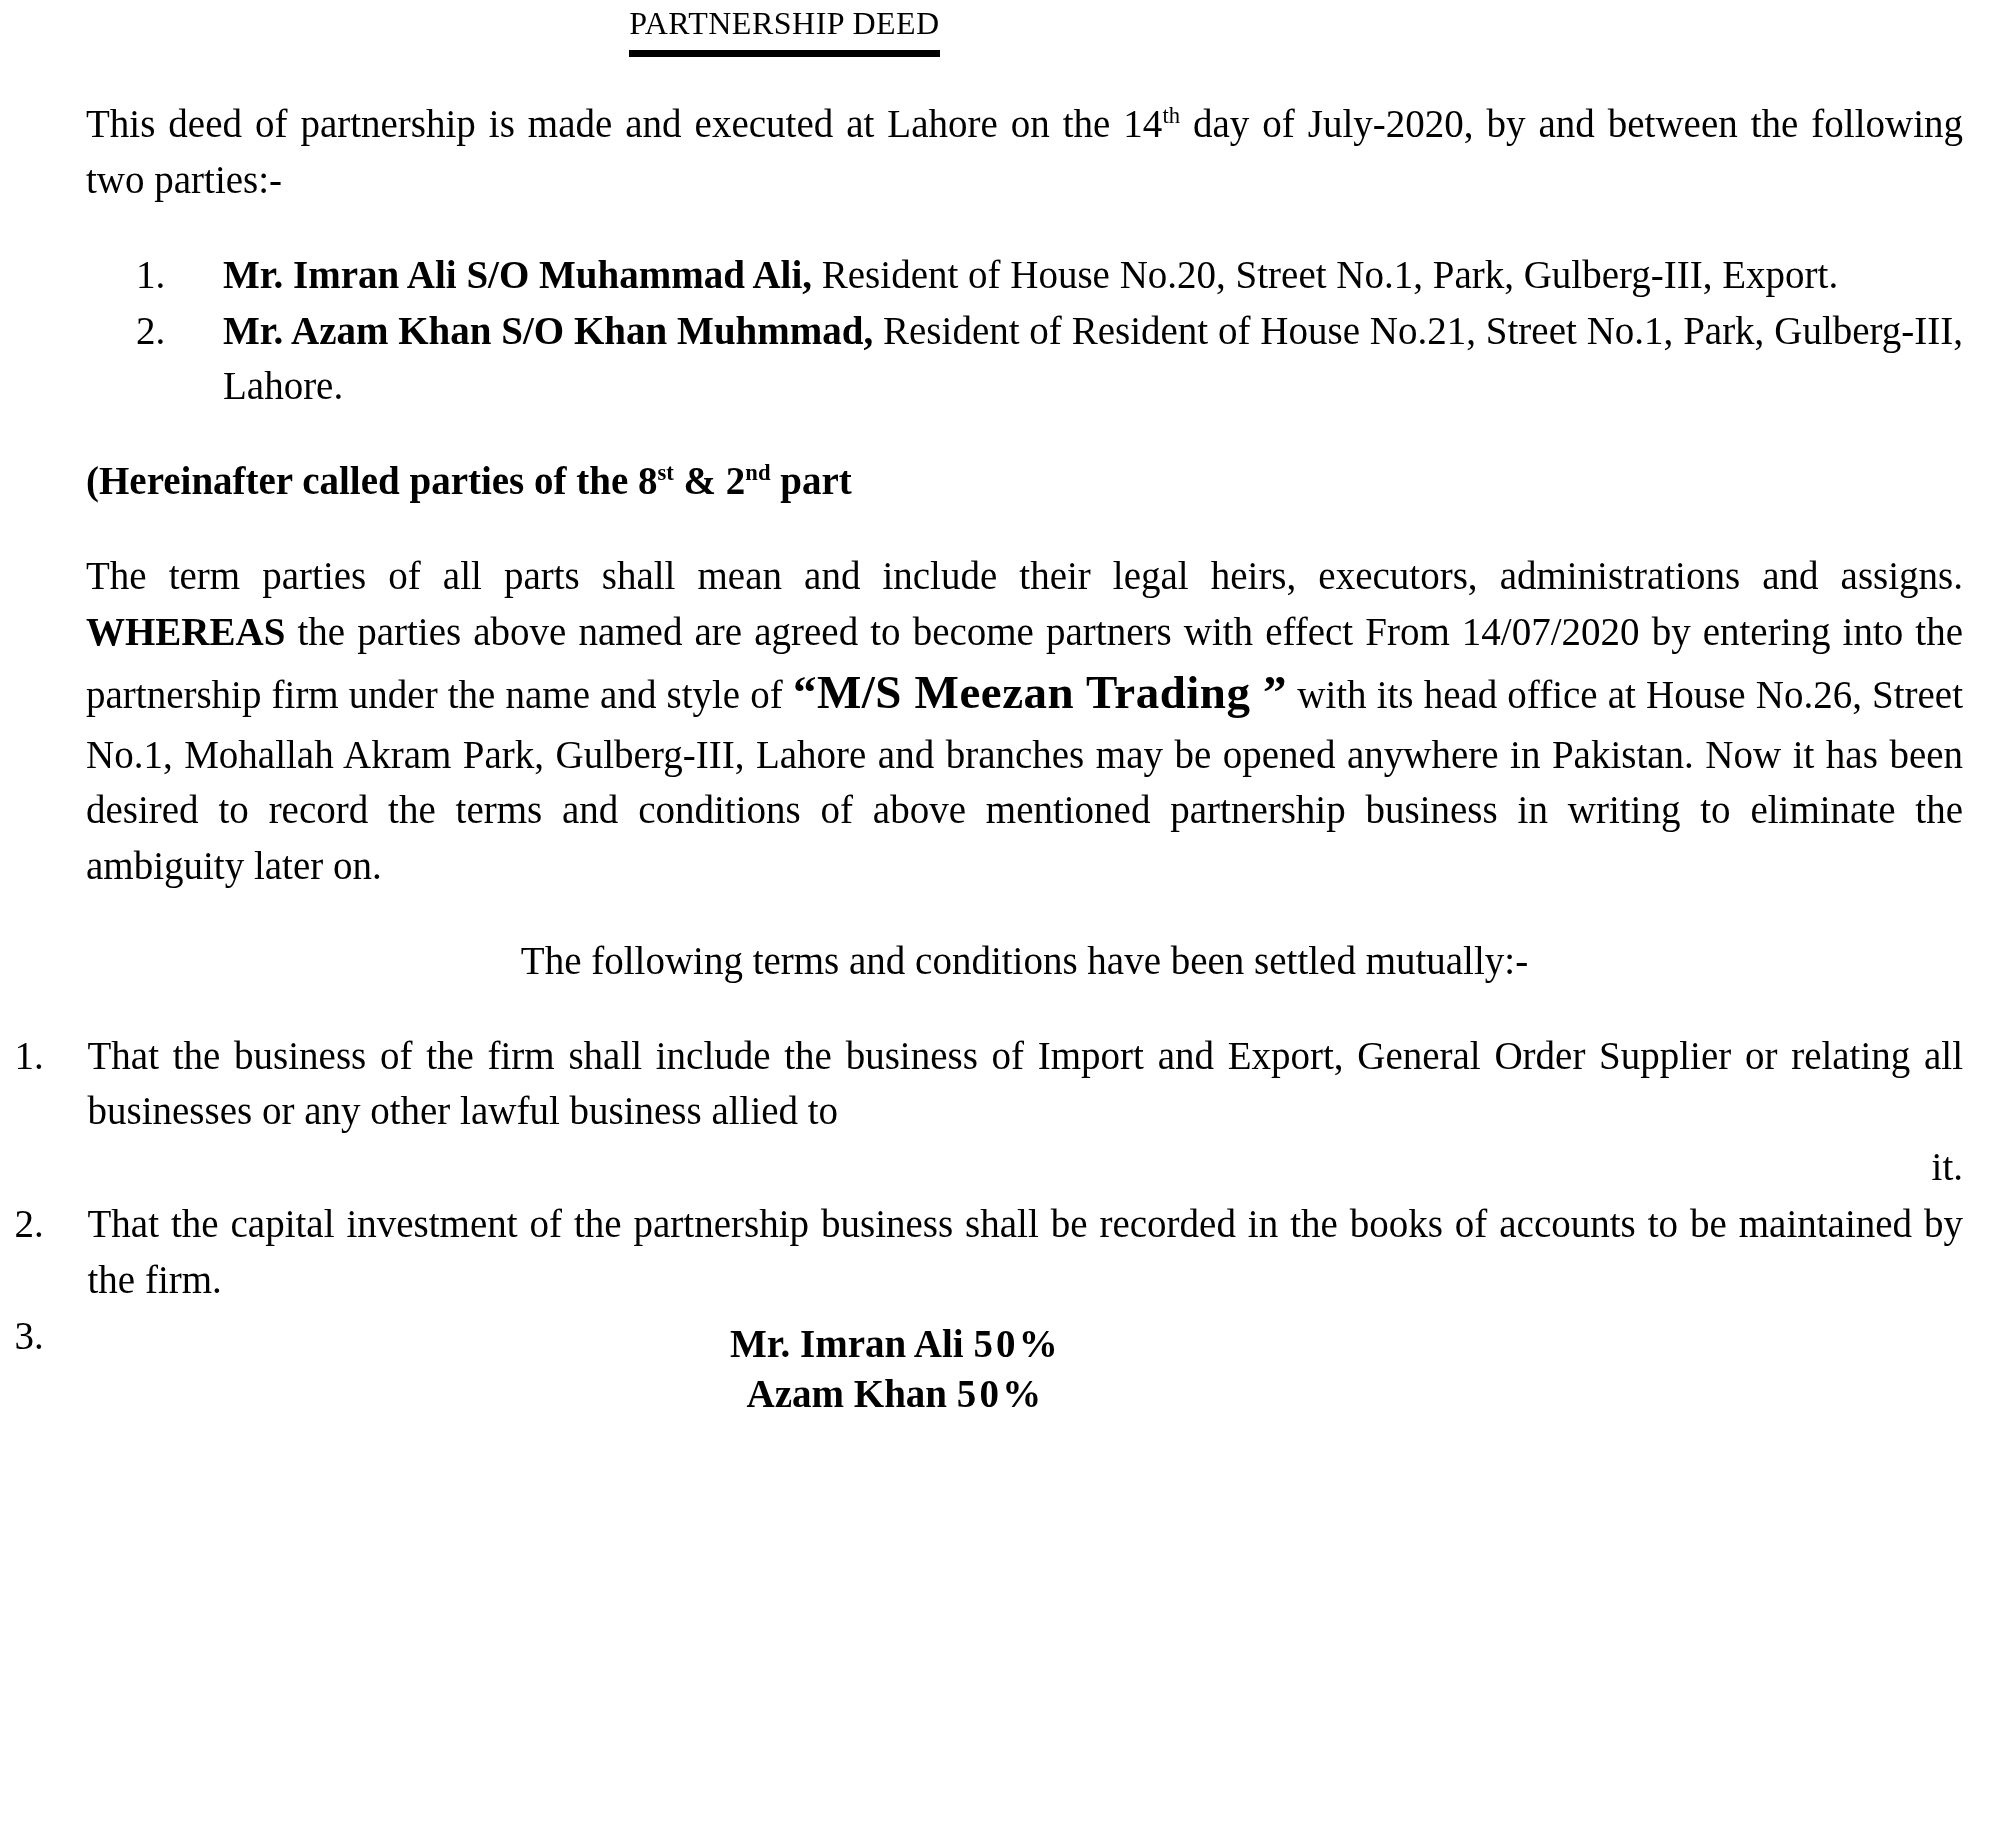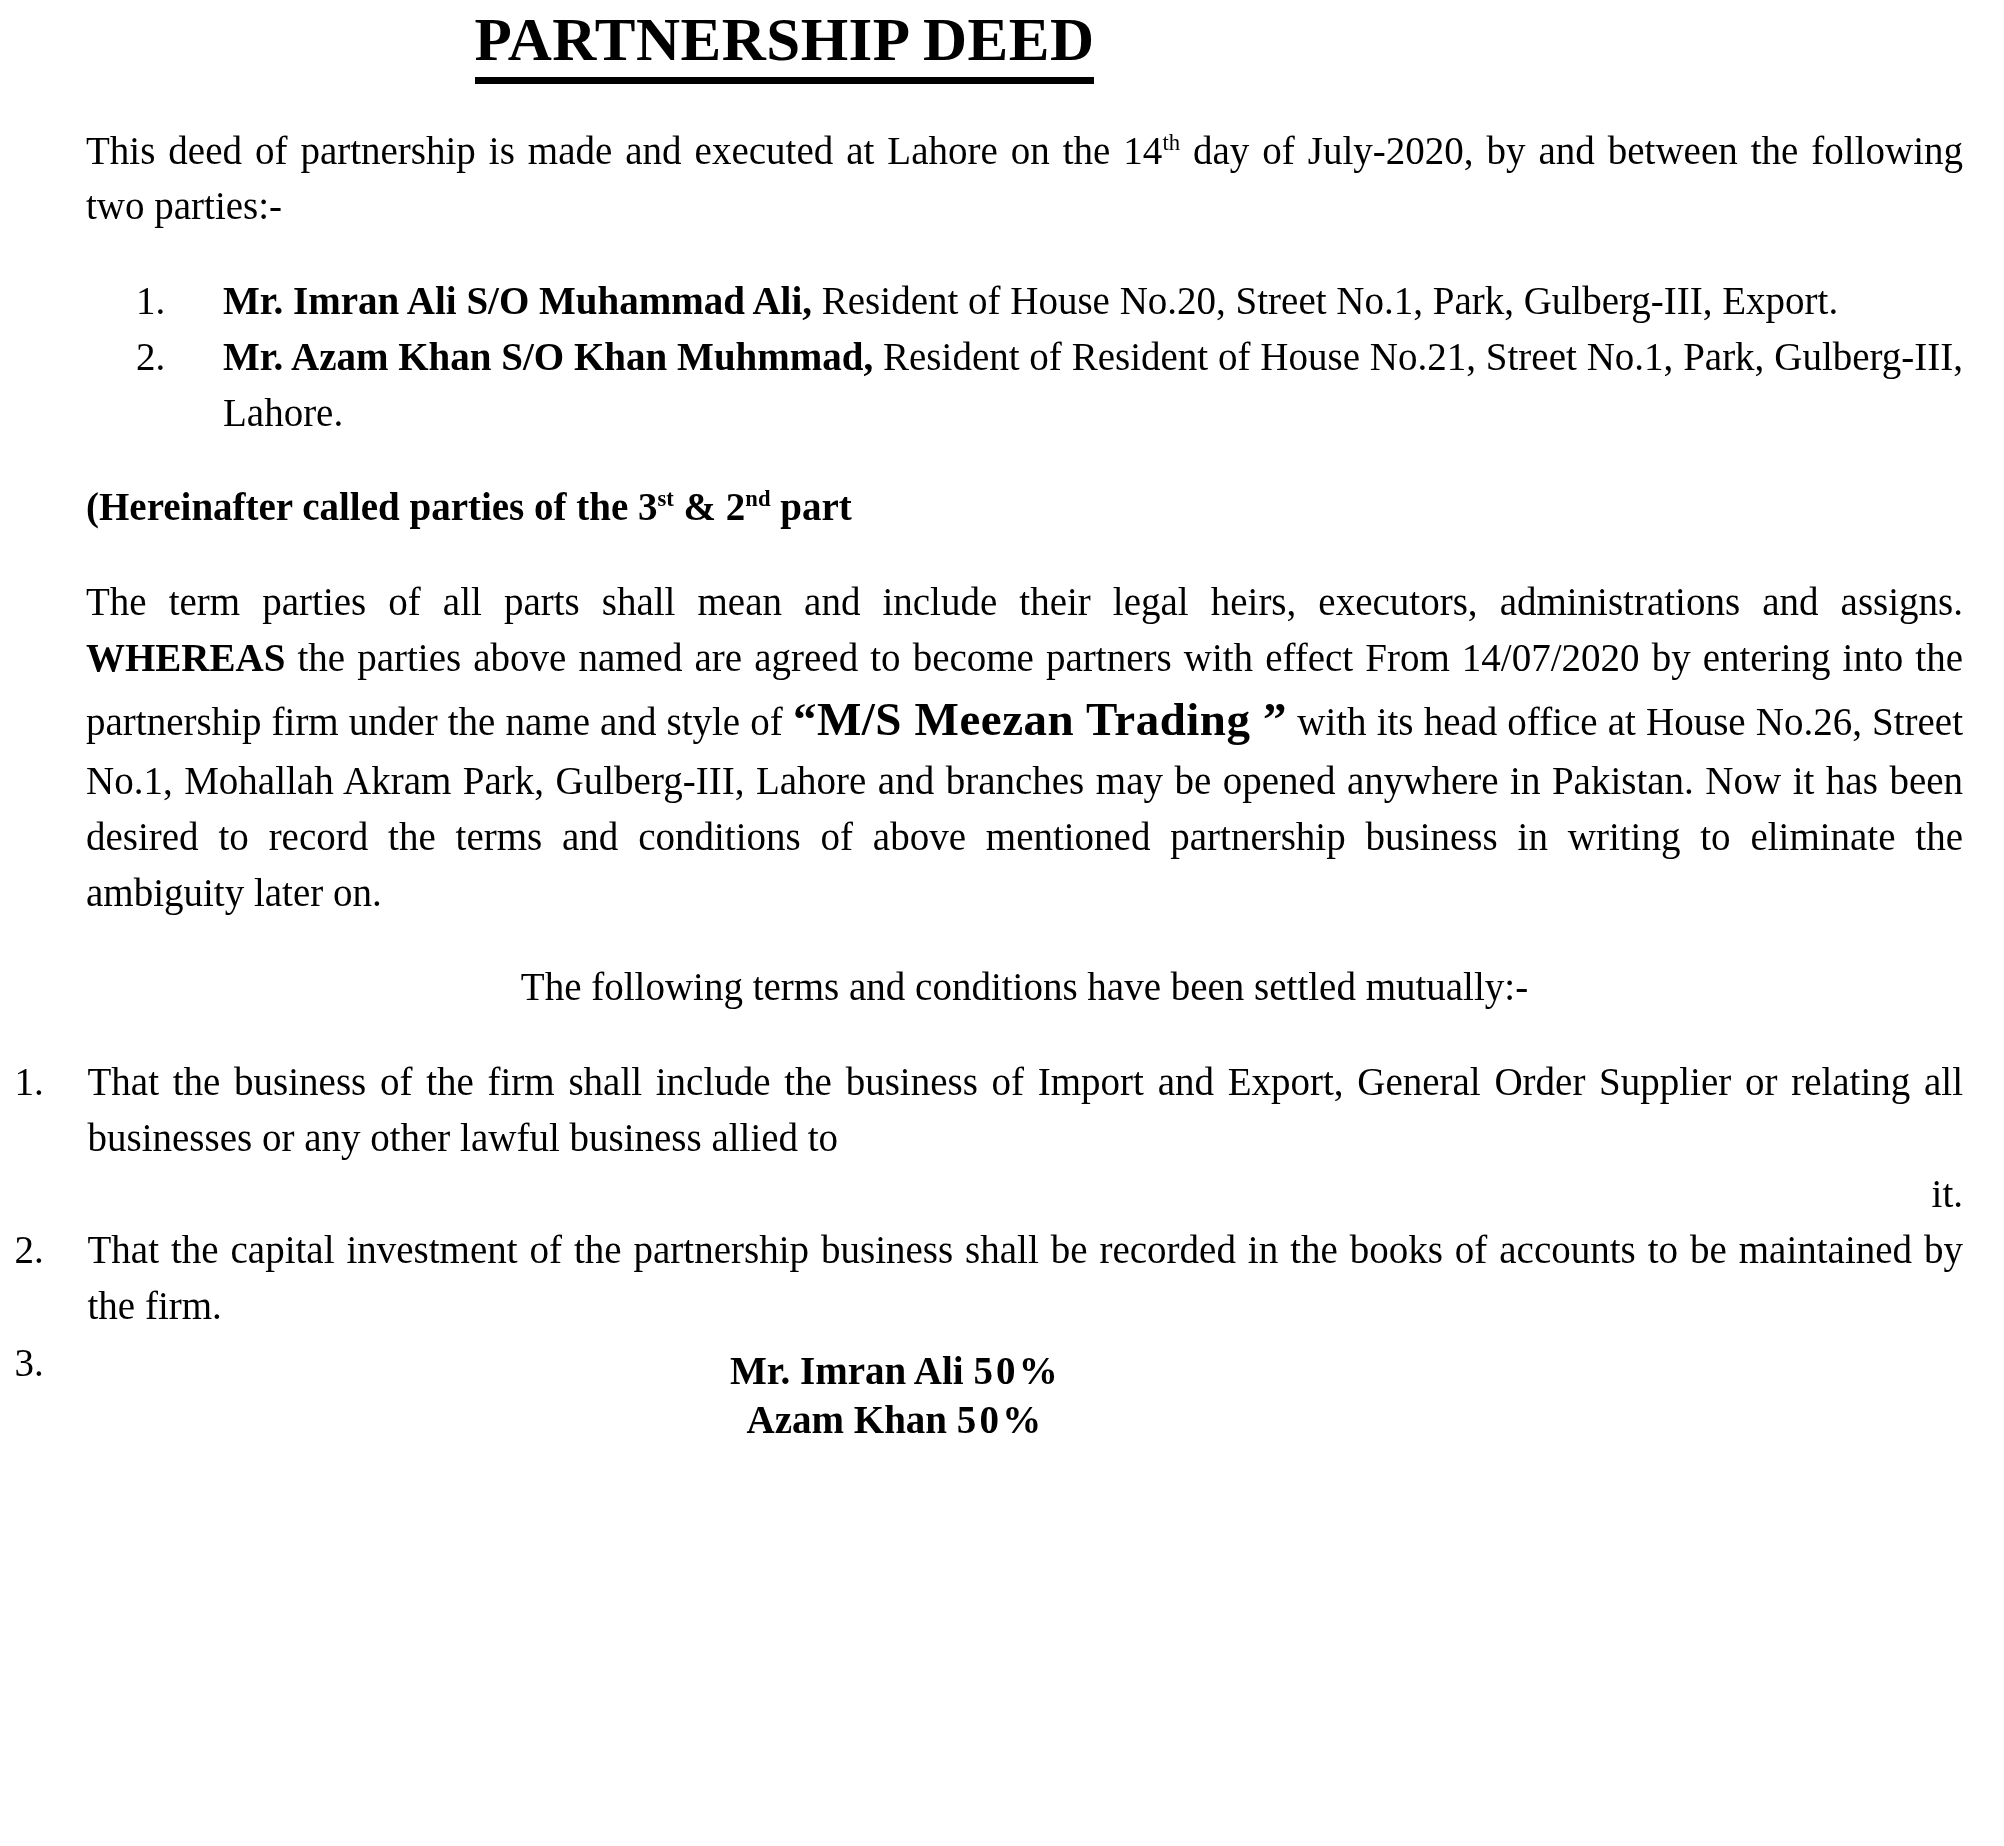--- a/index.html
+++ b/index.html
@@ -24,26 +24,26 @@
 
   
   .title-wrap {
     text-align: center;
     padding-left: 0;
     margin-top: 4.5px;
     margin-bottom: 0;
   }
   .doc-title {
     display: inline-block;
-    font-size: 61px;
-    font-weight: bold;
+    font-size: 32px;
+    font-weight: normal;
     letter-spacing: 0.5px;
     line-height: 1.15;
     border-bottom: 7.3px solid #000;
-    padding-bottom: 2px;
+    padding-bottom: 9px;
     margin-left: -436px;
   }
 
   
   .body-block {
     margin-left: 86px;
     margin-right: 42px;
     font-size: 39px;
     line-height: 1.43;
     text-align: justify;
@@ -156,21 +156,21 @@
   <ol class="parties-list">
     <li>
       <span class="marker">1.</span><b>Mr. Imran Ali S/O Muhammad Ali,</b><span> Resident of House No.20, Street No.1, Park, Gulberg-III, Export.</span>
     </li>
     <li>
       <span class="marker">2.</span><b>Mr. Azam Khan S/O  Khan Muhmmad,</b><span> Resident of Resident of  House No.21, Street  No.1, Park, Gulberg-III, Lahore.</span>
     </li>
   </ol>
 
   <p class="hereinafter">
-    <span>(Hereinafter  called  parties  of  the  3</span><sup>st</sup><span>  &amp;   2</span><sup>nd</sup><span>  part</span>
+    <span>(Hereinafter  called  parties  of  the  8</span><sup>st</sup><span>  &amp;   2</span><sup>nd</sup><span>  part</span>
   </p>
 
   <p class="body-block">
     <span>The term parties of all parts shall mean and include their legal heirs, executors, administrations and assigns. </span><b>WHEREAS</b><span> the  parties  above  named  are  agreed  to  become  partners  with  effect   From 14/07/2020 by entering into the partnership firm under the name and style of </span><span class="firm-name">“M/S  Meezan Trading ”</span><span> with  its  head  office  at  House  No.26,  Street  No.1, Mohallah Akram Park, Gulberg-III,  Lahore  and  branches  may  be   opened  anywhere  in Pakistan.  Now  it   has   been  desired  to record  the terms and conditions of above mentioned partnership business in writing to eliminate the ambiguity later on.</span>
   </p>
 
   <p class="body-block nojust">The following terms and conditions have been settled mutually:-</p>
 
   <ol class="terms-list">
     <li>

